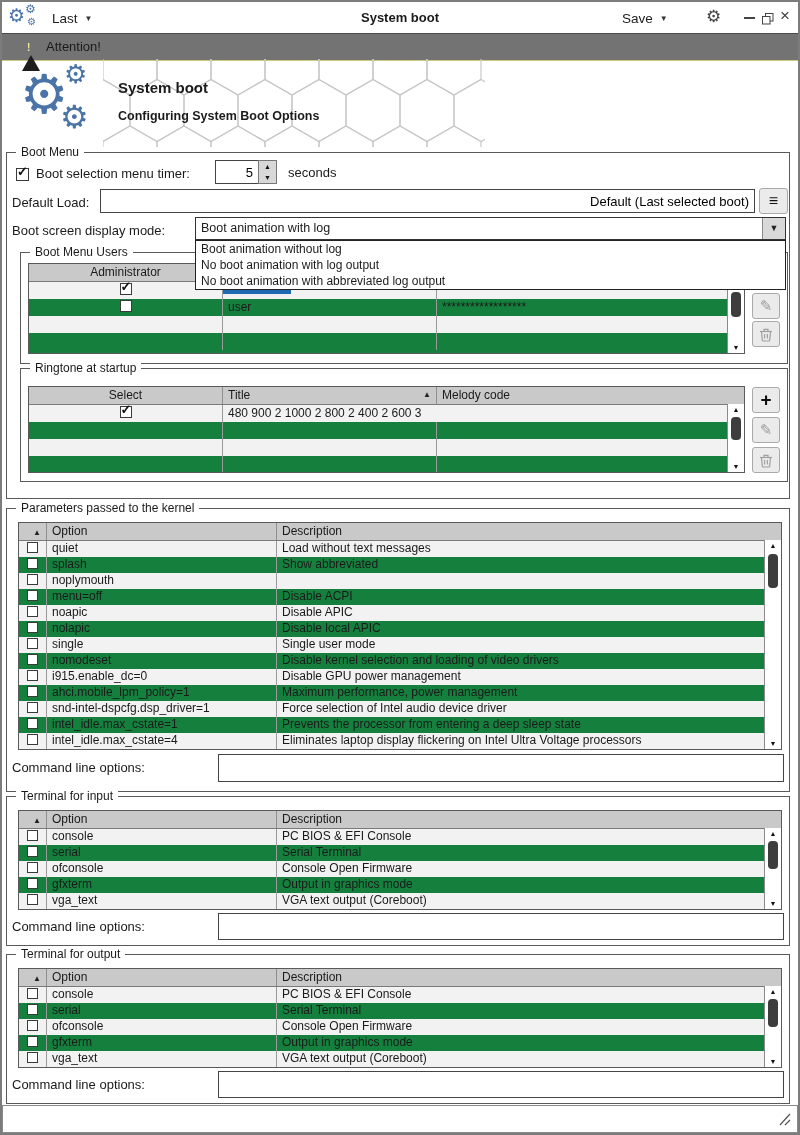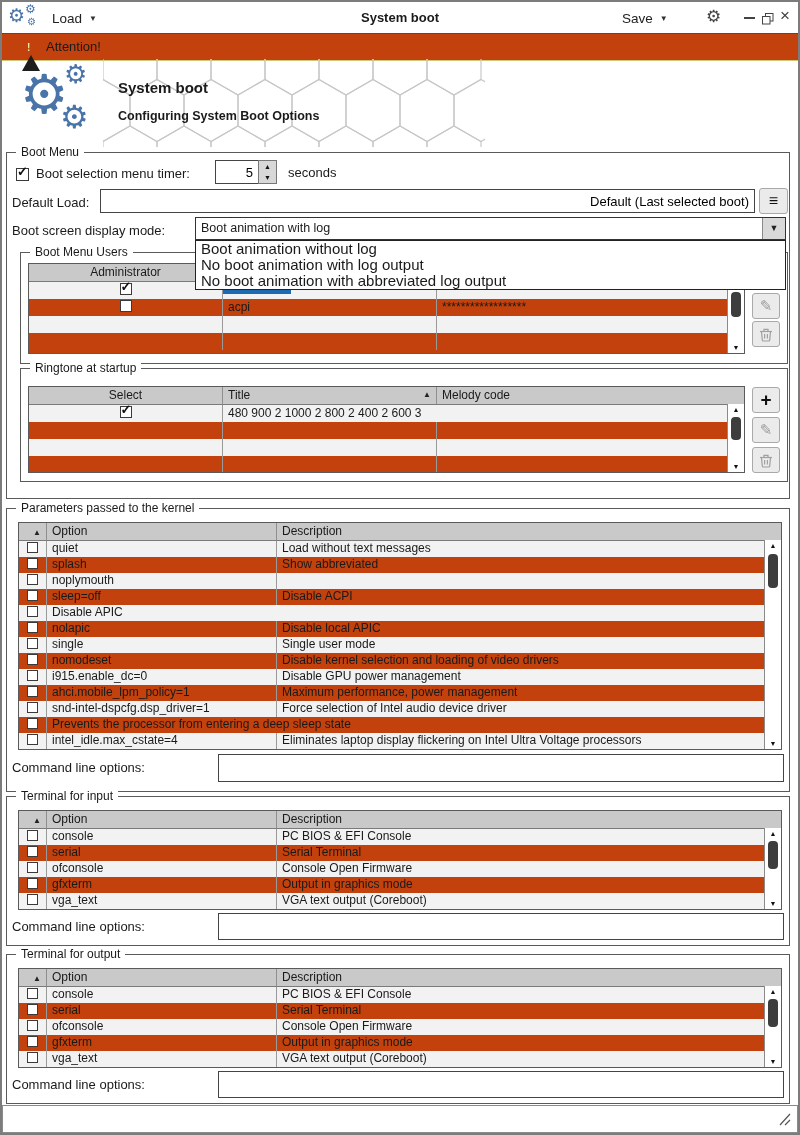--- a/index.html
+++ b/index.html
@@ -6,28 +6,28 @@
   #win{position:relative;width:796px;height:1131px;border:2px solid #7c7c7c;background:#fff;
        font-family:"Liberation Sans",sans-serif;color:#1a1a1a;overflow:hidden;}
   .abs{position:absolute;}
   .lbl{font-size:13px;white-space:nowrap;}
   
   #titlebar{left:0;top:0;width:796px;height:31px;border-bottom:1px solid #4c4c4c;background:#fff;}
   .tb-txt{font-size:13.5px;color:#222;}
   .caret{font-size:8px;color:#333;margin-left:7px;vertical-align:2px;}
   .gear-blue{color:#4a74a8;}
   
-  #attention{left:0;top:32px;width:796px;height:26px;background:#c2410c;border-bottom:1px solid #cfc87a;}
+  #attention{left:0;top:32px;width:796px;height:26px;background:#737373;border-bottom:1px solid #cfc87a;}
   .warn-tri{width:0;height:0;border-left:9px solid transparent;border-right:9px solid transparent;border-bottom:16px solid #1d1d1d;}
   .warn-ex{position:absolute;left:5px;top:4px;color:#eee8a0;font-size:10px;font-weight:bold;}
   
   .group{border:1px solid #5a5a5a;}
   .legend{background:#fff;padding:0 5px;font-size:12px;line-height:14px;white-space:nowrap;z-index:2;}
   
-  .tbl{border:1px solid #5a5a5a;background:#c2410c;font-size:12px;overflow:hidden;}
+  .tbl{border:1px solid #5a5a5a;background:#15803d;font-size:12px;overflow:hidden;}
   .thead{display:flex;background:#c9c9c9;border-bottom:1px solid #7a7a7a;height:17px;line-height:16px;}
   .hcell{box-sizing:border-box;border-right:1px solid #8f8f8f;padding:0 5px;overflow:hidden;white-space:nowrap;}
   .hcell.last{border-right:none;}
   .trow{display:flex;height:17px;line-height:16px;}
   .trow.h16{height:16px;line-height:15px;}
   .tbody .trow:nth-child(odd){background:#f2f2f2;}
   .cell{box-sizing:border-box;border-right:1px solid #9a9a9a;padding:0 5px;overflow:hidden;white-space:nowrap;}
   .cell.last{border-right:none;}
   .tc{text-align:center;}
   .u-c1{width:194px;} .u-c2{width:214px;} .u-c3{flex:1;}
@@ -48,21 +48,21 @@
          display:flex;align-items:center;justify-content:center;font-size:15px;color:#9c9c9c;}
   .sqbtn.dark{color:#111;font-size:19px;font-weight:bold;}
   
   .inp{box-sizing:border-box;border:1px solid #444;background:#fff;font-family:inherit;font-size:13px;padding:0 5px;text-align:right;}
   
   #combo{box-sizing:border-box;border:1px solid #333;background:#fff;}
   #combo .val{font-size:12.5px;line-height:21px;padding-left:5px;}
   .combo-btn{position:absolute;right:0;top:0;bottom:0;width:22px;background:#d9d9d9;border-left:1px solid #8a8a8a;
              text-align:center;font-size:9px;color:#222;line-height:21px;}
   #dropdown{box-sizing:border-box;border:1px solid #222;background:#fff;z-index:30;}
-  #dropdown .opt{height:16px;line-height:16px;font-size:15px;padding-left:5px;white-space:nowrap;}
+  #dropdown .opt{height:16px;line-height:16px;font-size:12px;padding-left:5px;white-space:nowrap;}
   
   #spinbtns{box-sizing:border-box;width:19px;height:24px;background:#d8d8d8;border:1px solid #777;}
   #spinbtns div{height:11px;text-align:center;font-size:7px;line-height:11px;color:#111;}
   
   .hexsvg{z-index:0;} .hdr-txt{z-index:1;}
   #statusbar{left:0;top:1103px;width:796px;height:28px;box-sizing:border-box;border:1px solid #8a8a8a;background:#fff;}
   .blue-sliver{background:#1d6ab2;z-index:5;}
   .winbtn{color:#444;}
 </style>
 </head>
@@ -70,21 +70,21 @@
 
 <div id="win">
 
   
   <div id="titlebar" class="abs">
     <span class="abs gear-blue" style="left:6px;top:2px;font-size:19px;">⚙</span>
     <span class="abs gear-blue" style="left:23px;top:0px;font-size:12px;">⚙</span>
     <span class="abs gear-blue" style="left:25px;top:14px;font-size:10px;">⚙</span>
 
     <span class="abs" style="left:50px;top:7px;">
-      <span class="tb-txt">Load</span><span class="caret">▼</span>
+      <span class="tb-txt">Last</span><span class="caret">▼</span>
     </span>
 
     <div class="abs" style="left:0;right:0;top:8px;text-align:center;font-weight:bold;font-size:13px;pointer-events:none;">System boot</div>
 
     <span class="abs" style="left:620px;top:7px;">
       <span class="tb-txt">Save</span><span class="caret">▼</span>
     </span>
 
     <span class="abs winbtn" style="left:704px;top:4px;font-size:17px;">⚙</span>
 
@@ -178,21 +178,21 @@
       <div class="hcell u-c3 last"></div>
     </div>
     <div class="tbody">
       <div class="trow">
         <div class="cell u-c1 tc"><span class="cb checked"><span class="mark">✓</span></span></div>
         <div class="cell u-c2"></div>
         <div class="cell u-c3 last"></div>
       </div>
       <div class="trow">
         <div class="cell u-c1 tc"><span class="cb"></span></div>
-        <div class="cell u-c2">acpi</div>
+        <div class="cell u-c2">user</div>
         <div class="cell u-c3 last">******************</div>
       </div>
       <div class="trow">
         <div class="cell u-c1"></div>
           <div class="cell u-c2"></div>
           <div class="cell u-c3 last"></div>
       </div>
       <div class="trow">
         <div class="cell u-c1"></div>
           <div class="cell u-c2"></div>
@@ -304,25 +304,26 @@
           <div class="cell k-c1 tc"><span class="cb" style="width:11px;height:11px;"></span></div>
           <div class="cell k-c2">splash</div>
           <div class="cell k-c3 last">Show abbreviated</div>
         </div>
       <div class="trow h16">
           <div class="cell k-c1 tc"><span class="cb" style="width:11px;height:11px;"></span></div>
           <div class="cell k-c2">noplymouth</div>
         </div>
       <div class="trow h16">
           <div class="cell k-c1 tc"><span class="cb" style="width:11px;height:11px;"></span></div>
-          <div class="cell k-c2">sleep=off</div>
+          <div class="cell k-c2">menu=off</div>
           <div class="cell k-c3 last">Disable ACPI</div>
         </div>
       <div class="trow h16">
           <div class="cell k-c1 tc"><span class="cb" style="width:11px;height:11px;"></span></div>
+          <div class="cell k-c2">noapic</div>
           <div class="cell k-c3 last">Disable APIC</div>
         </div>
       <div class="trow h16">
           <div class="cell k-c1 tc"><span class="cb" style="width:11px;height:11px;"></span></div>
           <div class="cell k-c2">nolapic</div>
           <div class="cell k-c3 last">Disable local APIC</div>
         </div>
       <div class="trow h16">
           <div class="cell k-c1 tc"><span class="cb" style="width:11px;height:11px;"></span></div>
           <div class="cell k-c2">single</div>
@@ -343,20 +344,21 @@
           <div class="cell k-c2">ahci.mobile_lpm_policy=1</div>
           <div class="cell k-c3 last">Maximum performance, power management</div>
         </div>
       <div class="trow h16">
           <div class="cell k-c1 tc"><span class="cb" style="width:11px;height:11px;"></span></div>
           <div class="cell k-c2">snd-intel-dspcfg.dsp_driver=1</div>
           <div class="cell k-c3 last">Force selection of Intel audio device driver</div>
         </div>
       <div class="trow h16">
           <div class="cell k-c1 tc"><span class="cb" style="width:11px;height:11px;"></span></div>
+          <div class="cell k-c2">intel_idle.max_cstate=1</div>
           <div class="cell k-c3 last">Prevents the processor from entering a deep sleep state</div>
         </div>
       <div class="trow h16">
           <div class="cell k-c1 tc"><span class="cb" style="width:11px;height:11px;"></span></div>
           <div class="cell k-c2">intel_idle.max_cstate=4</div>
           <div class="cell k-c3 last">Eliminates laptop display flickering on Intel Ultra Voltage processors</div>
         </div>
     </div>
     <div class="vscroll">
       <span class="sarr" style="top:0;">▲</span>

